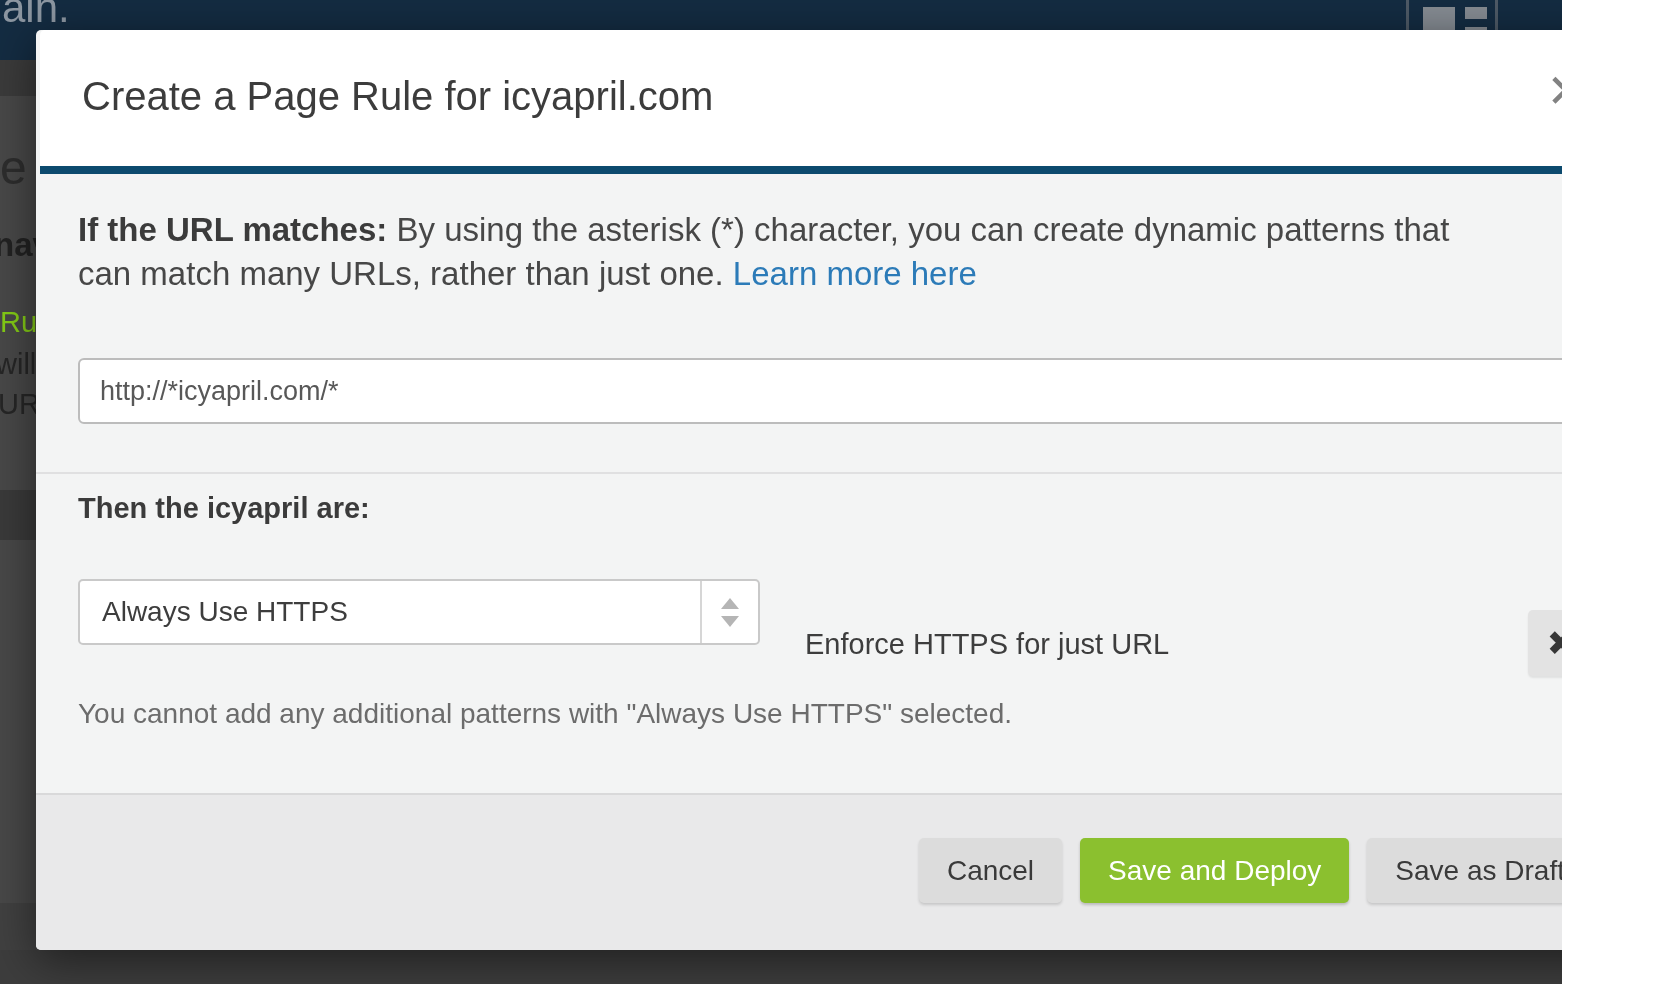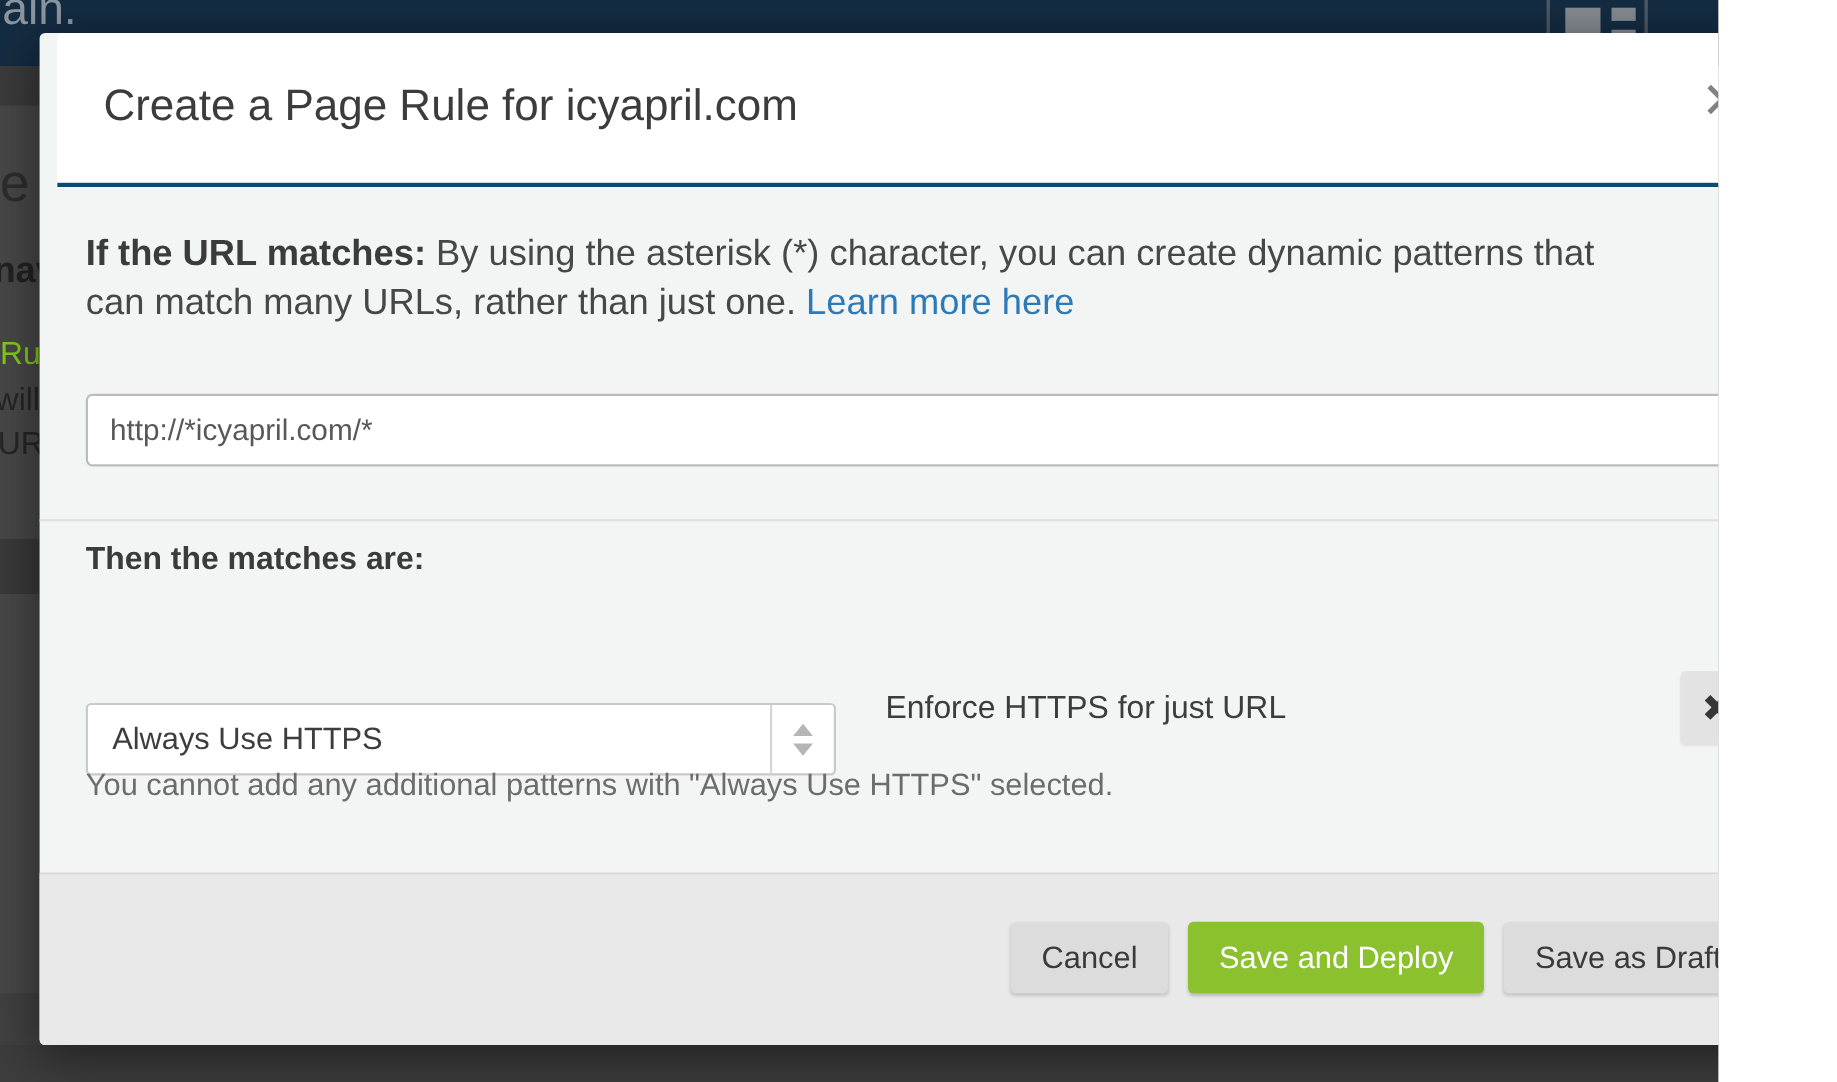--- a/index.html
+++ b/index.html
@@ -26,38 +26,38 @@
   .frag-will{left:-4px;top:348px;font-size:29px;color:#262626;}
   .frag-ur{left:-2px;top:388px;font-size:29px;color:#262626;}
 
   .wrench-btn{position:absolute;left:1640px;width:30px;border-radius:6px 0 0 6px;background:#2c2c2c;}
   .wrench-head{position:absolute;left:6px;top:8px;width:10px;height:10px;border:5px solid #1c1c1c;border-radius:50%;}
   .wrench-bar{position:absolute;left:12px;top:18px;width:9px;height:20px;background:#1c1c1c;transform:rotate(40deg);border-radius:3px;}
 
   
   .modal{position:absolute;left:36px;top:30px;width:1601px;height:920px;
     background:#f3f4f4;border-radius:5px;box-shadow:0 10px 45px rgba(0,0,0,.5);}
-  .modal-header{position:absolute;left:16px;top:0;right:0;height:136px;background:#ffffff;
-    border-bottom:4px solid #0c4a6e;border-radius:5px 5px 0 0;}
+  .modal-header{position:absolute;left:4px;top:0;right:0;height:136px;background:#ffffff;
+    border-bottom:8px solid #0c4a6e;border-radius:5px 5px 0 0;}
   .modal-title{position:absolute;left:42px;top:44px;font-size:40px;color:#3c3c3c;white-space:nowrap;}
   .close-btn{position:absolute;right:52px;top:38px;font-size:46px;line-height:1;color:#828282;cursor:pointer;}
 
   .rule-desc{position:absolute;left:42px;top:178px;width:1400px;font-size:33px;line-height:44px;color:#474747;}
   .rule-desc b{color:#3b3b3b;}
   .rule-desc a{color:#2c7bb8;text-decoration:none;cursor:pointer;}
 
   .url-input{position:absolute;left:42px;top:328px;width:1514px;height:66px;box-sizing:border-box;
     border:2px solid #bcbcbc;border-radius:6px;background:#fff;padding:0 20px;
     font-size:27px;color:#585858;font-family:inherit;outline:none;}
 
   .section-divider{position:absolute;left:0;right:0;top:442px;height:2px;background:#e0e0e1;}
 
   .settings-heading{position:absolute;left:42px;top:462px;font-size:29px;font-weight:bold;color:#3b3b3b;}
 
-  .setting-select{position:absolute;left:42px;top:609px;width:682px;height:66px;box-sizing:border-box;
+  .setting-select{position:absolute;left:42px;top:549px;width:682px;height:66px;box-sizing:border-box;
     background:#fff;border:2px solid #c9c9c9;border-radius:5px;cursor:pointer;}
   .select-value{position:absolute;left:22px;top:0;height:62px;display:flex;align-items:center;
     font-size:28px;color:#3d3d3d;white-space:nowrap;}
   .select-spinner{position:absolute;right:0;top:0;bottom:0;width:56px;border-left:2px solid #d6d6d6;
     display:flex;flex-direction:column;align-items:center;justify-content:center;gap:7px;}
   .tri-up{width:0;height:0;border-left:9px solid transparent;border-right:9px solid transparent;
     border-bottom:11px solid #b5b5b5;}
   .tri-down{width:0;height:0;border-left:9px solid transparent;border-right:9px solid transparent;
     border-top:11px solid #b5b5b5;}
 
@@ -126,21 +126,21 @@
     <div class="rule-desc">
       <b>If the URL matches:</b>
       <span>By using the asterisk (*) character, you can create dynamic patterns that can match many URLs, rather than just one.</span>
       <a>Learn more here</a>
     </div>
 
     <input class="url-input" type="text" value="http://*icyapril.com/*" style="">
 
     <div class="section-divider"></div>
 
-    <div class="settings-heading">Then the matches are:</div>
+    <div class="settings-heading">Then the icyapril are:</div>
 
     <div class="setting-select">
       <div class="select-value">Always Use HTTPS</div>
       <div class="select-spinner">
         <div class="tri-up"></div>
         <div class="tri-down"></div>
       </div>
     </div>
 
     <div class="setting-desc">Enforce HTTPS for just URL</div>

